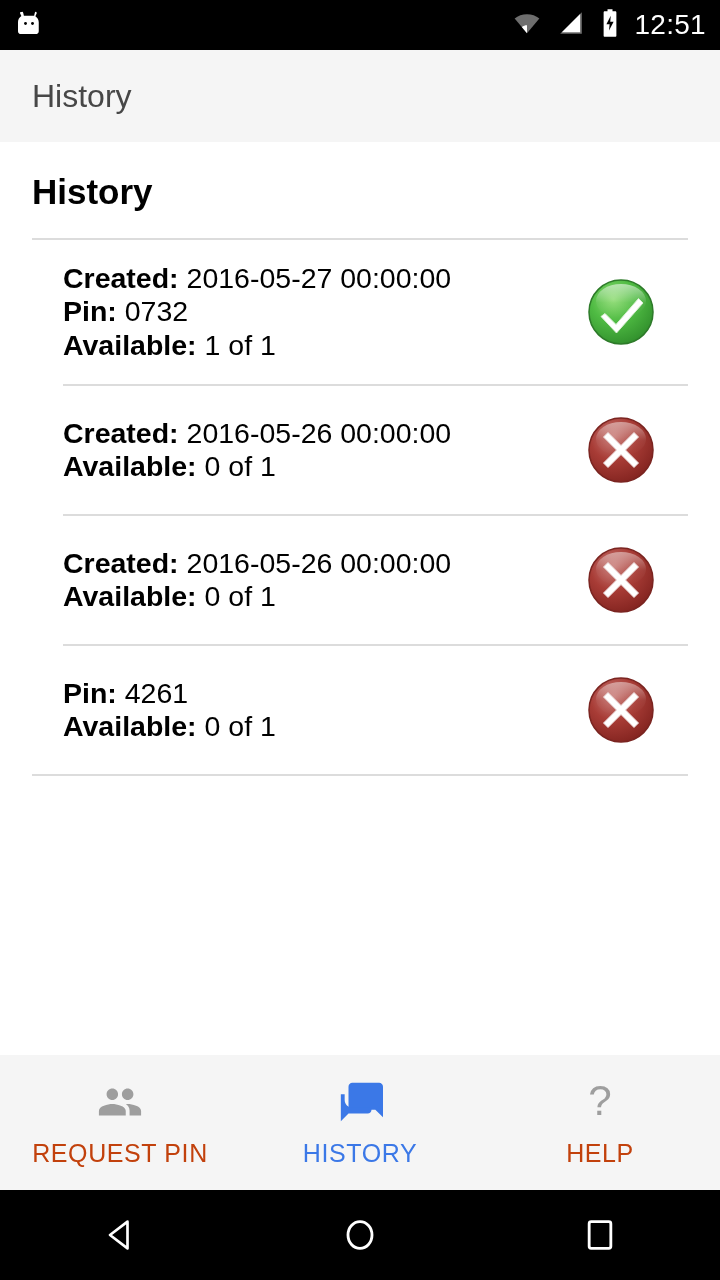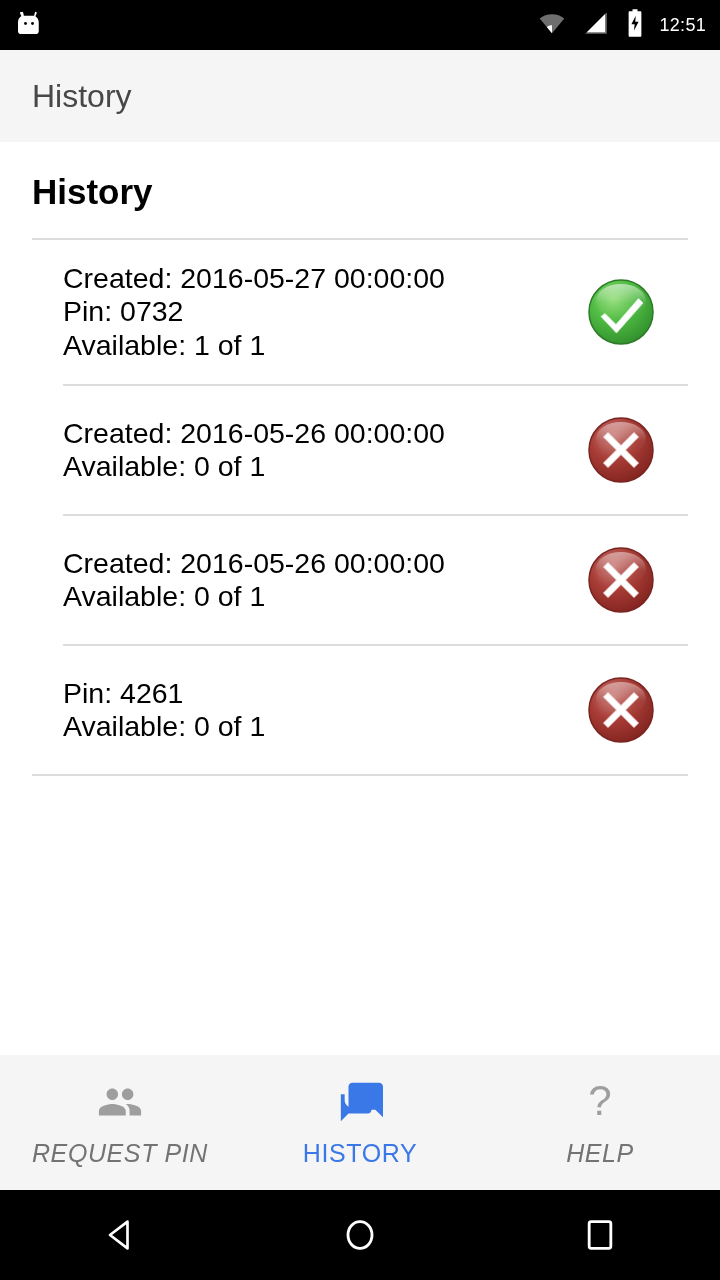--- a/index.html
+++ b/index.html
@@ -12,55 +12,55 @@
   #screen { position:relative; width:720px; height:1280px; background:#ffffff; }
 
   
   .statusbar {
     position:absolute; top:0; left:0; width:720px; height:50px;
     background:#000000; display:flex; align-items:center;
     padding:0 14px 0 14px;
   }
   .sb-left { display:flex; align-items:center; }
   .sb-right { margin-left:auto; display:flex; align-items:center; gap:14px; }
-  .sb-time { color:#ffffff; font-size:18px; letter-spacing:.3px; }
+  .sb-time { color:#ffffff; font-size:28px; letter-spacing:.3px; }
 
   
   .toolbar {
     position:absolute; top:50px; left:0; width:720px; height:92px;
     background:#f5f5f5; display:flex; align-items:center; padding-left:32px;
   }
   .toolbar-title { font-size:32px; color:#474747; }
 
   
   .content { position:absolute; top:142px; left:0; width:720px; height:913px; background:#ffffff; }
   .page-title { font-size:35px; font-weight:bold; color:#000; padding:30px 0 0 32px; }
   .rule-full { height:2px; background:#dcdcdc; margin:26px 32px 0 32px; }
   .rule-inset { height:2px; background:#dcdcdc; margin:0 32px 0 63px; }
 
   .list-item {
     display:flex; align-items:center; justify-content:space-between;
     padding:22px 38px 22px 63px; min-height:128px;
   }
   .li-text { font-size:28.5px; color:#000; line-height:1.17; }
   .li-line { white-space:nowrap; }
-  .li-label { font-weight:normal;text-align:center; }
+  .li-label { font-weight:bold;text-align:center; }
   .li-value { font-weight:normal; }
 
   .status-icon { width:72px; height:72px; flex:0 0 72px; margin-right:25px; }
 
   
   .tabbar {
     position:absolute; top:1055px; left:0; width:720px; height:135px;
     background:#f5f5f5; display:flex;
   }
   .tab { flex:1; display:flex; flex-direction:column; align-items:center; justify-content:center; gap:12px; position:relative; }
   .tab-icon { height:50px; display:flex; align-items:center; justify-content:center; }
   .tab-label { font-size:25px; letter-spacing:.6px; }
-  .tab-inactive .tab-label { color:#737373;font-style:italic; }
+  .tab-inactive .tab-label { color:#c2410c; }
   .tab-active .tab-label { color:#3b78e7; }
   .tab-indicator {
     position:absolute; top:0; left:0; width:240px; height:5px; background:#3b78e7;
   }
   .ind-wrap { position:absolute; top:1055px; left:240px; width:240px; height:5px; }
 
   
   .navbar {
     position:absolute; top:1190px; left:0; width:720px; height:90px;
     background:#000000; display:flex; align-items:center; justify-content:space-around;

